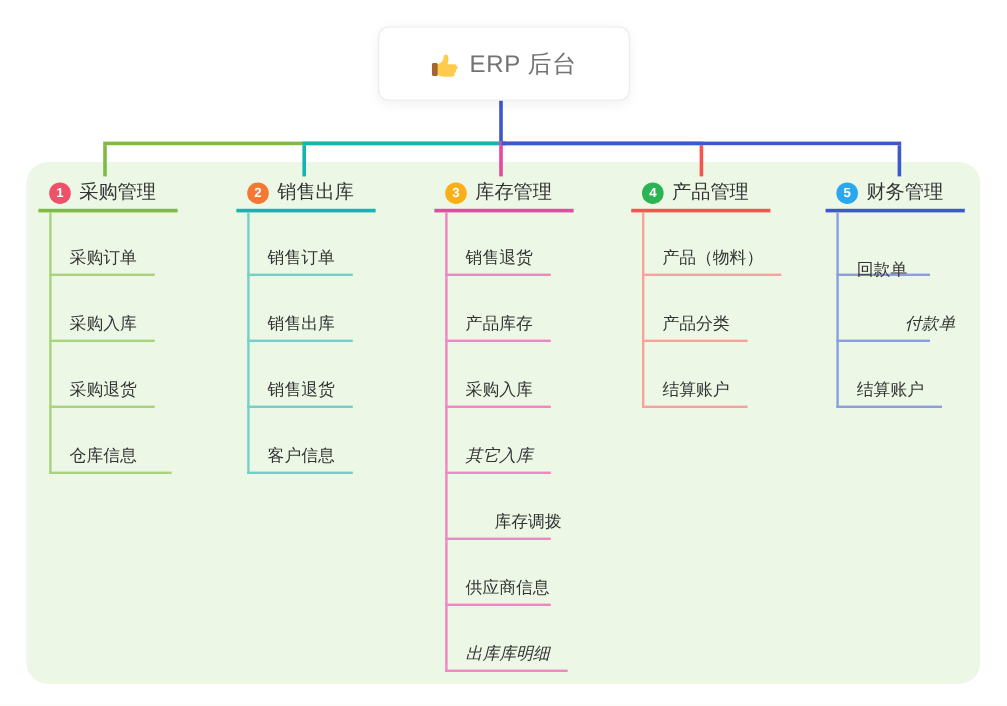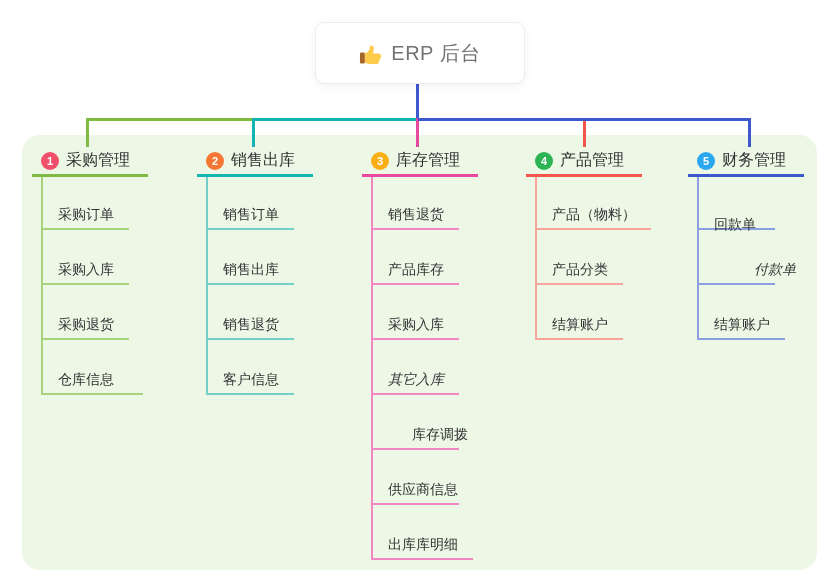--- a/index.html
+++ b/index.html
@@ -97,21 +97,21 @@
       <div class="child-label" style="left: 388px; top: 261px;">产品库存</div>
       <div class="hline" style="left: 371px; top: 283px; width: 88px; height: 2px; background: rgb(240, 135, 194); z-index: 2;"></div>
       <div class="child-label" style="left: 388px; top: 316px;">采购入库</div>
       <div class="hline" style="left: 371px; top: 338px; width: 88px; height: 2px; background: rgb(240, 135, 194); z-index: 2;"></div>
       <div class="child-label" style="left: 388px; top: 371px; font-style: italic;">其它入库</div>
       <div class="hline" style="left: 371px; top: 393px; width: 88px; height: 2px; background: rgb(240, 135, 194); z-index: 2;"></div>
       <div class="child-label" style="left: 412px; top: 426px;">库存调拨</div>
       <div class="hline" style="left: 371px; top: 448px; width: 88px; height: 2px; background: rgb(240, 135, 194); z-index: 2;"></div>
       <div class="child-label" style="left: 388px; top: 481px;">供应商信息</div>
       <div class="hline" style="left: 371px; top: 503px; width: 88px; height: 2px; background: rgb(240, 135, 194); z-index: 2;"></div>
-      <div class="child-label" style="left: 388px; top: 536px;">出库库明细</div>
+      <div class="child-label" style="left: 388px; top: 536px; font-style: italic;">出库库明细</div>
       <div class="hline" style="left: 371px; top: 558px; width: 102px; height: 2px; background: rgb(240, 135, 194); z-index: 2;"></div>
       <div class="branch-title-row" style="left: 535px; top: 150px;">
         <span class="badge" style="background: rgb(44, 180, 84);">4</span>
         <span class="branch-title">产品管理</span>
       </div>
       <div class="hline" style="left: 526px; top: 174px; width: 116px; height: 3px; background: rgb(244, 86, 78); z-index: 2;"></div>
       <div class="vline" style="left: 535px; top: 177px; width: 2px; height: 163px; background: rgb(248, 162, 155); z-index: 2;"></div>
       <div class="child-label" style="left: 552px; top: 206px;">产品（物料）</div>
       <div class="hline" style="left: 535px; top: 228px; width: 116px; height: 2px; background: rgb(248, 162, 155); z-index: 2;"></div>
       <div class="child-label" style="left: 552px; top: 261px;">产品分类</div>

